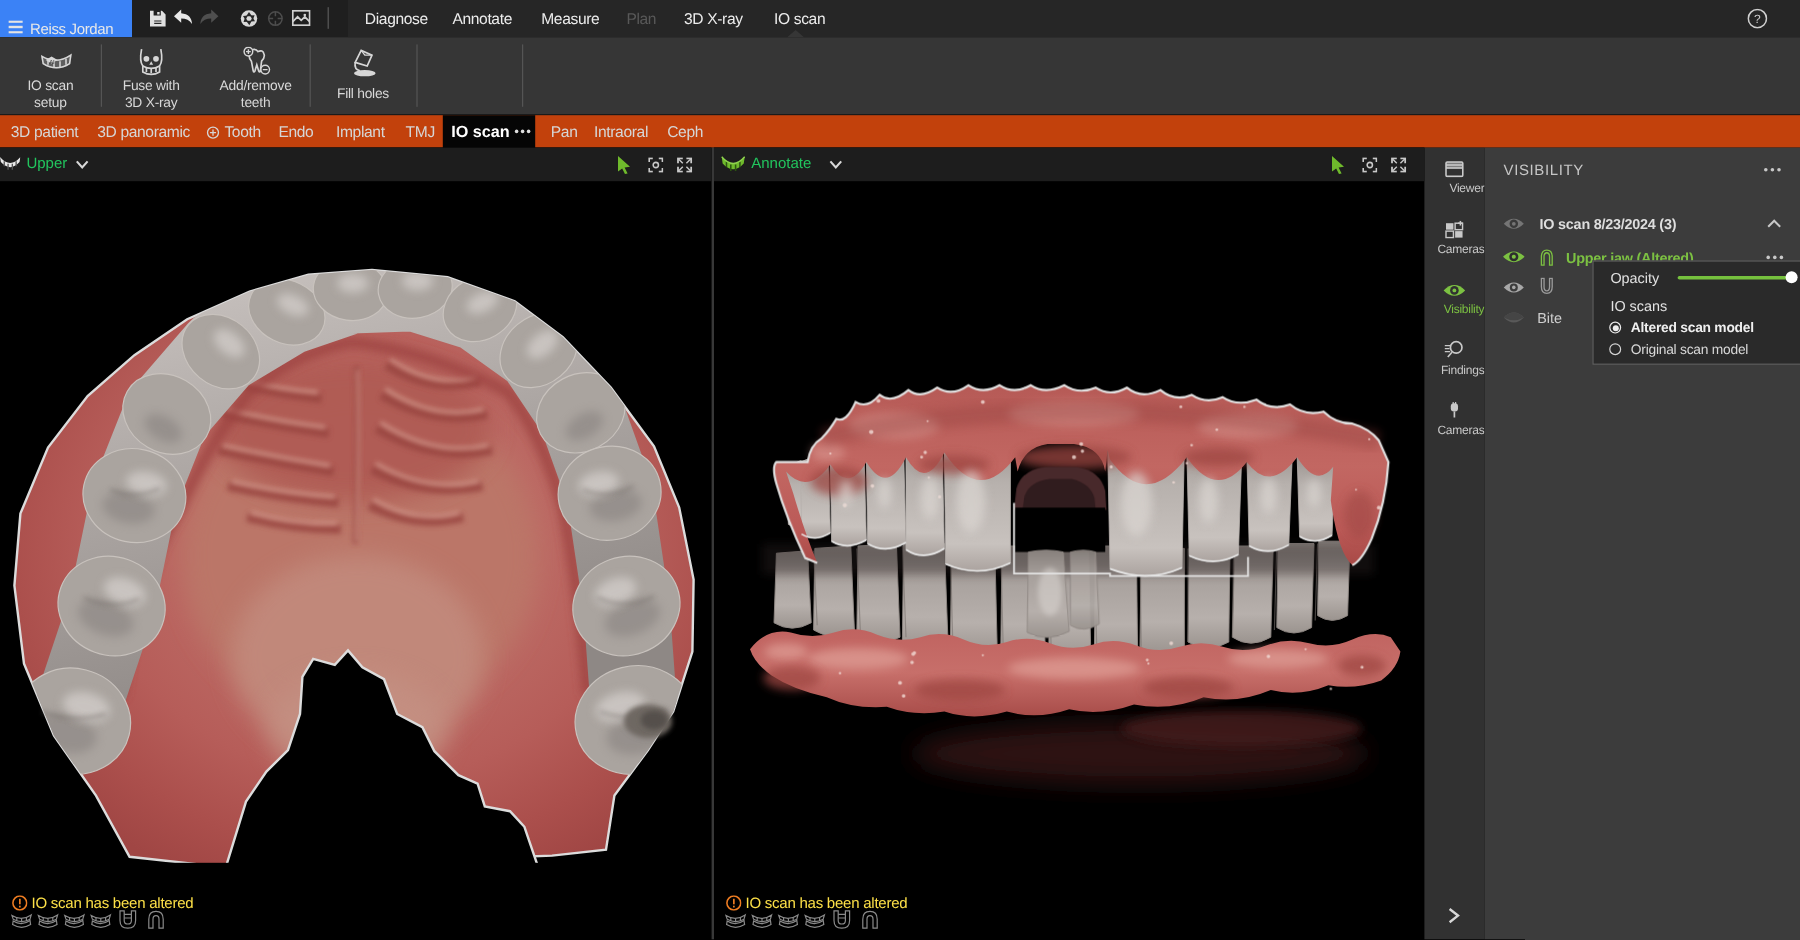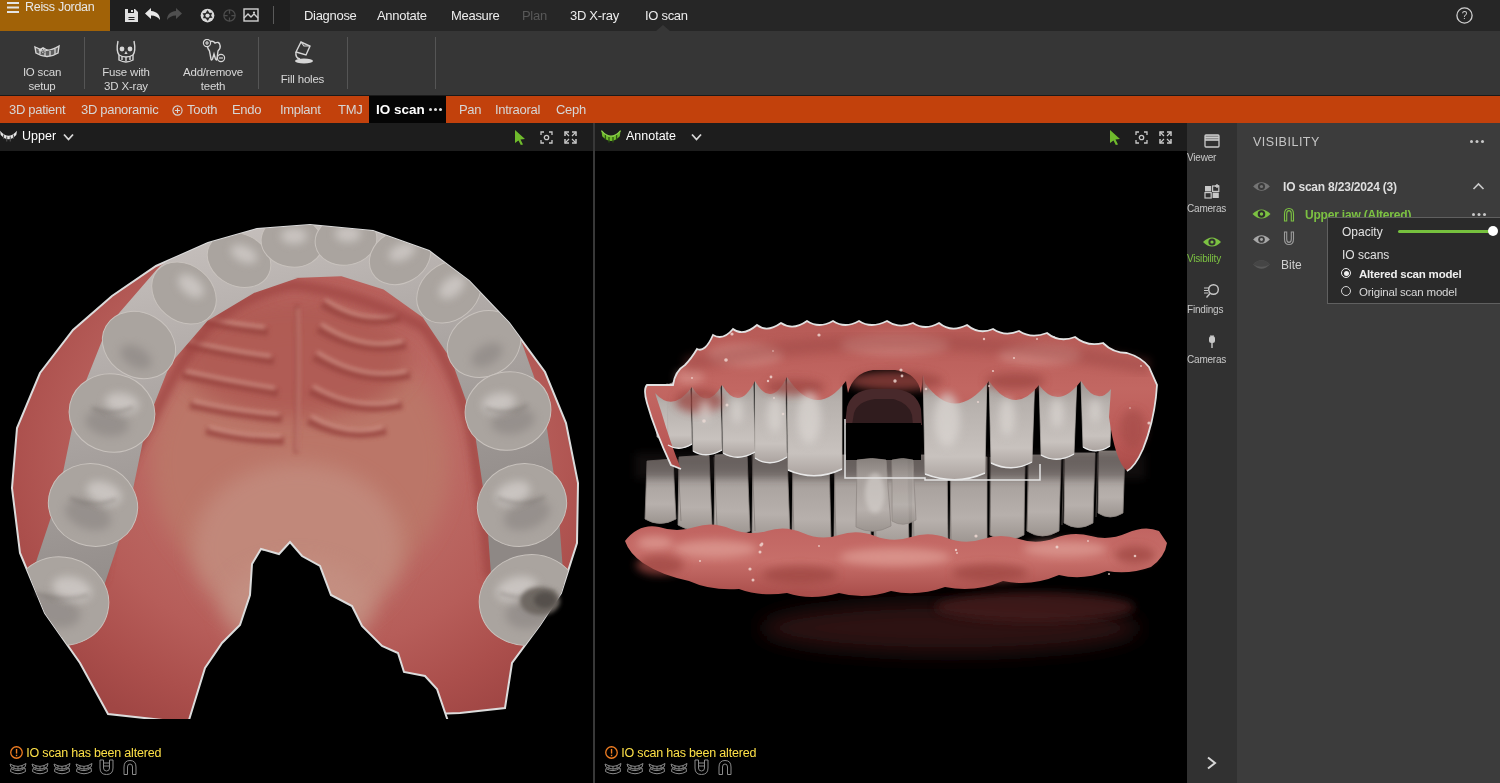--- a/index.html
+++ b/index.html
@@ -1,44 +1,44 @@
 <!DOCTYPE html>
 <html><head>
 <meta charset="utf-8">
 <style>
   * { margin:0; padding:0; box-sizing:border-box; }
   html,body { width:1500px; height:783px; overflow:hidden; background:#000; }
   body { font-family:"Liberation Sans", sans-serif; position:relative; }
   .abs { position:absolute; }
   
   #topbar { left:0; top:0; width:1500px; height:31px; background:#262626; }
-  #patient { left:0; top:0; width:110px; height:31px; background:#a16207; color:#e8e8e8; font-size:12.5px; letter-spacing:-0.3px; display:flex; align-items:flex-start; }
+  #patient { left:0; top:0; width:110px; height:31px; background:#3b82f6; color:#e8e8e8; font-size:12.5px; letter-spacing:-0.3px; display:flex; align-items:flex-end; }
   #patient .burger { margin:2px 6px 0 7px; }
   .menuitem { top:0; height:31px; line-height:31px; color:#ececec; font-size:13px; letter-spacing:-0.3px; }
   .menuitem.dim { color:#585858; }
   #notch { left:656px; top:25px; width:0; height:0; border-left:7px solid transparent; border-right:7px solid transparent; border-bottom:6px solid #363636; }
   
   #toolbar { left:0; top:31px; width:1500px; height:64px; background:#363636; }
   .tbtn { position:absolute; top:0; height:64px; color:#d8d8d8; font-size:11.5px; letter-spacing:-0.2px; text-align:center; }
   .tsep { position:absolute; top:6px; height:52px; width:1px; background:#555; }
   .tlabel { position:absolute; width:100%; line-height:14px; }
   
   #tabrow { left:0; top:95px; width:1500px; height:28px; background:#c2410c; border-top:1px solid #1a1a1a; }
   .tab { position:absolute; top:0; height:28px; line-height:27px; color:#d6d6d6; font-size:13px; letter-spacing:-0.3px; }
   #tab-active { left:370px; top:0; width:76px; height:28px; background:#050505; color:#fff; line-height:27px; font-size:13.5px; font-weight:bold; }
   
   #vpL { left:0; top:123px; width:593px; height:660px; background:#000; }
   #vpR { left:595px; top:123px; width:592px; height:660px; background:#000; }
-  .vphead { position:absolute; left:0; top:0; width:100%; height:28px; background:#1d1d1d; color:#ffffff; font-size:12.5px; z-index:2; }
+  .vphead { position:absolute; left:0; top:0; width:100%; height:28px; background:#1d1d1d; color:#22c55e; font-size:12.5px; z-index:2; }
   .vpsep { left:593px; top:123px; width:2px; height:660px; background:#383838; }
   .warn { position:absolute; left:10px; bottom:23px; color:#fde047; font-size:12.5px; letter-spacing:-0.2px; white-space:nowrap; z-index:3; }
   .micons { position:absolute; left:9px; bottom:2px; z-index:3; }
   
   #rail { left:1187px; top:123px; width:50px; height:660px; background:#313131; }
-  .railitem { position:absolute; left:0; width:50px; text-align:left; color:#c8c8c8; font-size:10px; letter-spacing:-0.2px; }
+  .railitem { position:absolute; left:0; width:50px; text-align:right; color:#c8c8c8; font-size:10px; letter-spacing:-0.2px; }
   .railitem.on { color:#7cc142; }
   
   #panel { left:1237px; top:123px; width:263px; height:660px; background:#3c3c3c; }
   #popup { left:1299px; top:217px; width:186px; height:87px; background:#2a2a2a; border:1px solid #606060; z-index:5;margin-left:28px; }
 </style>
 </head>
 <body>
 <svg width="0" height="0" style="position:absolute">
   <defs>
     <g id="mbite" fill="none" stroke="#8a8a8a" stroke-width="1">

